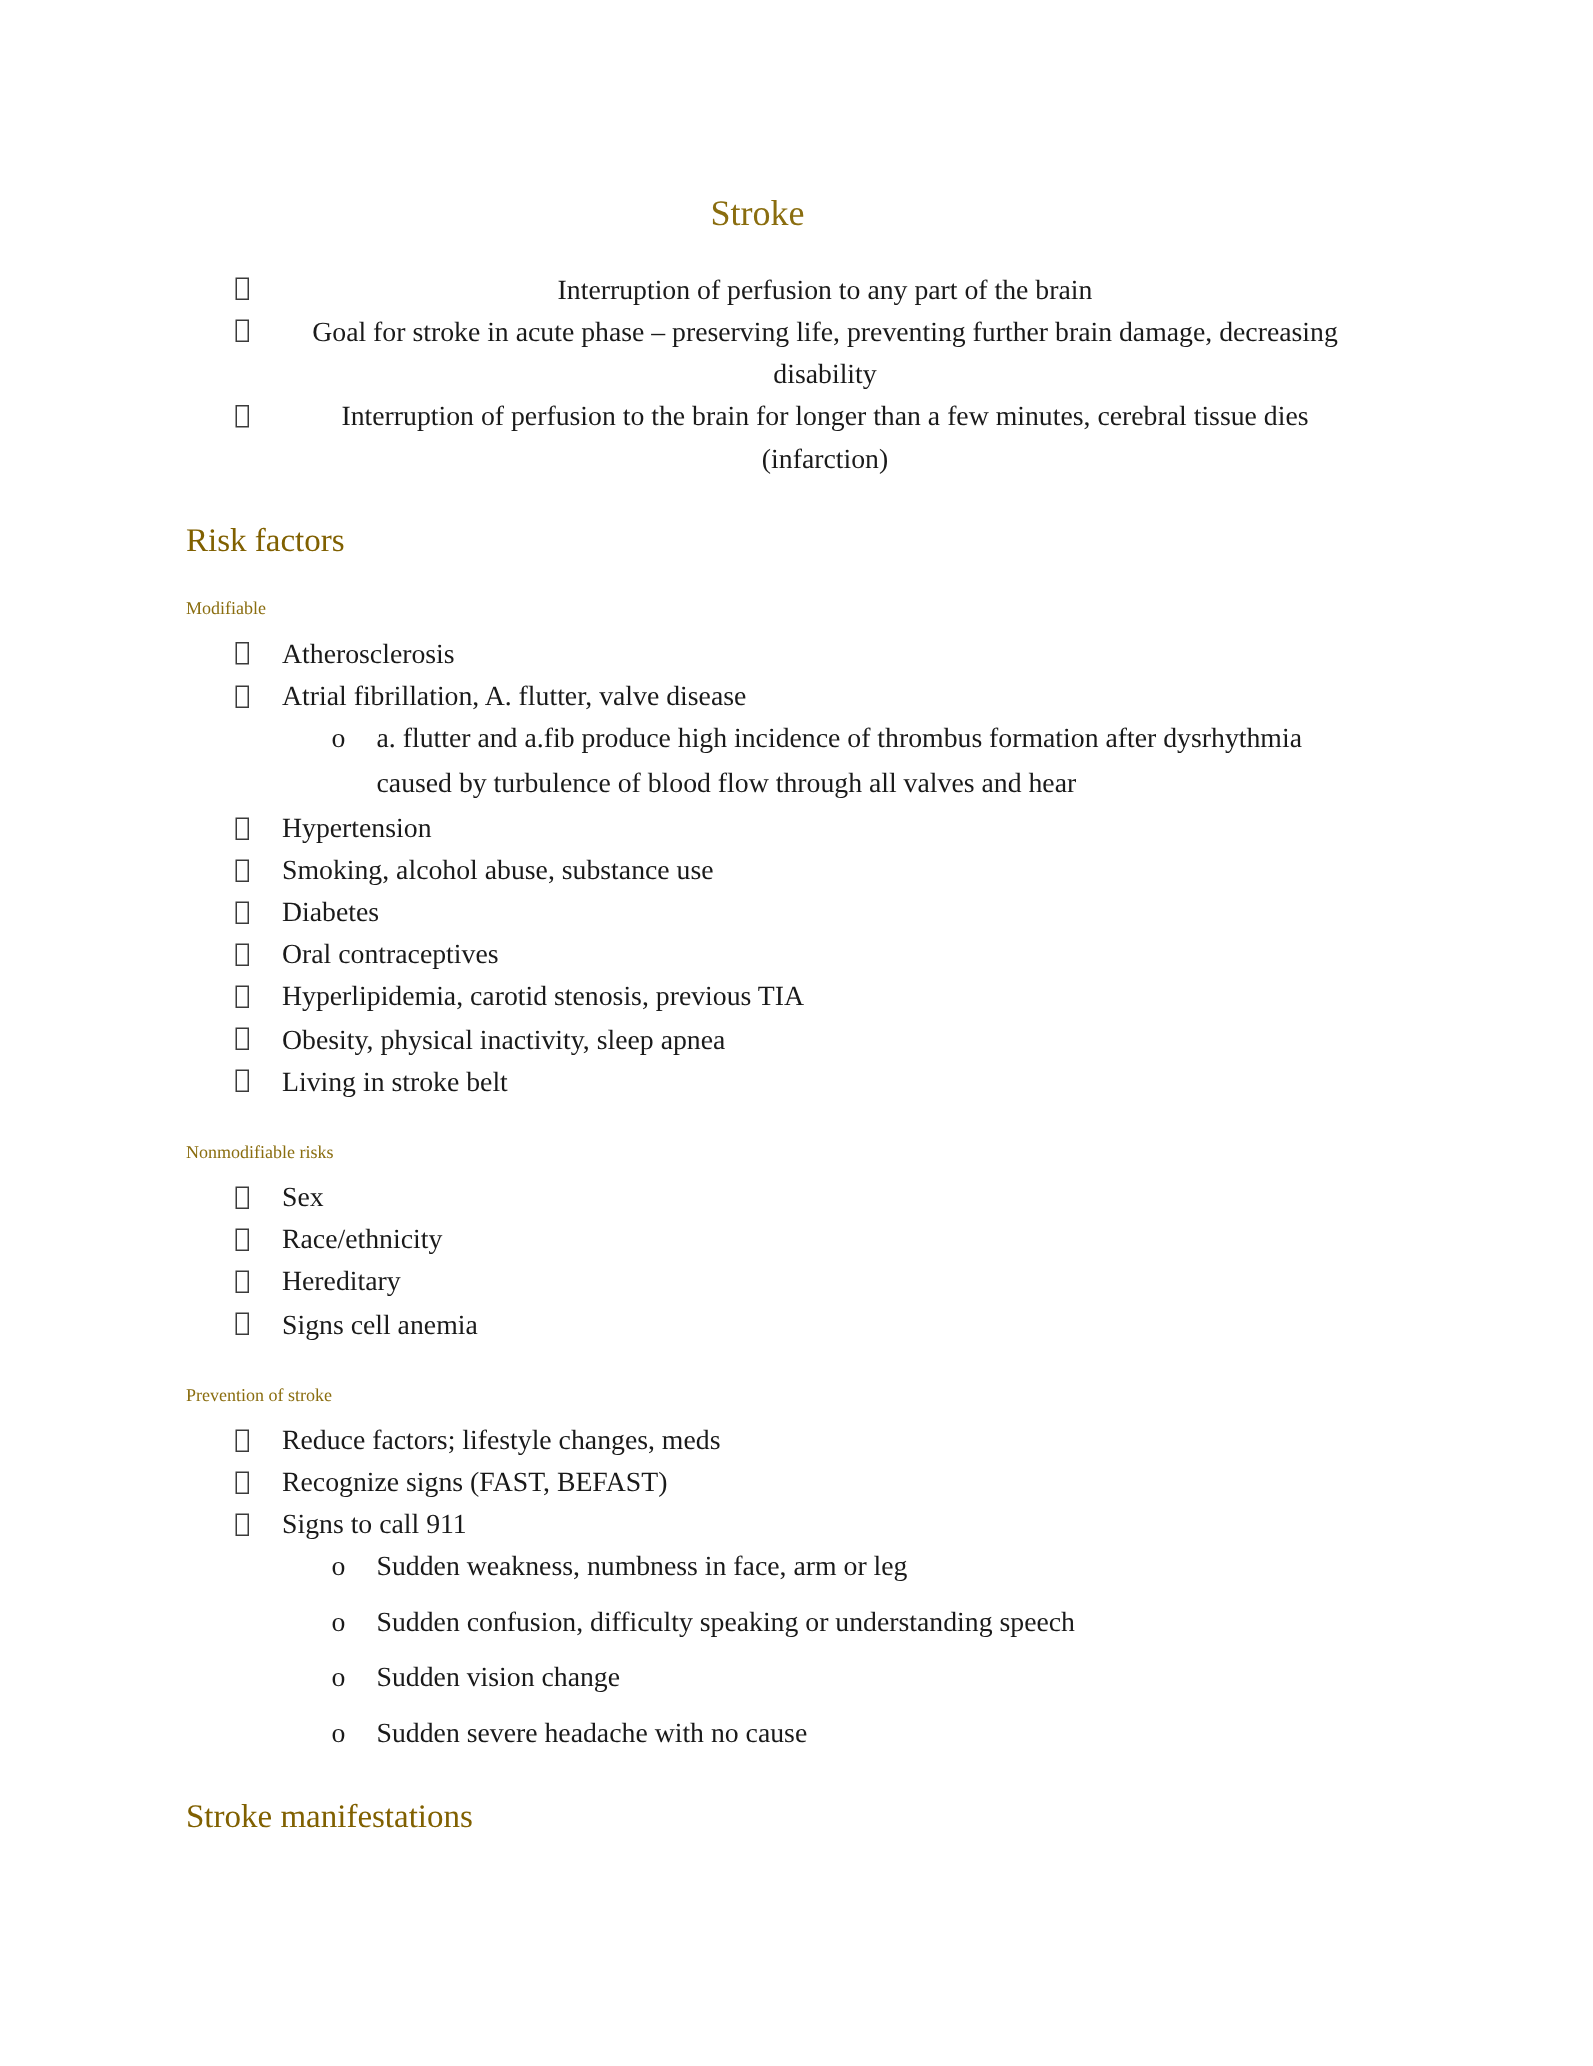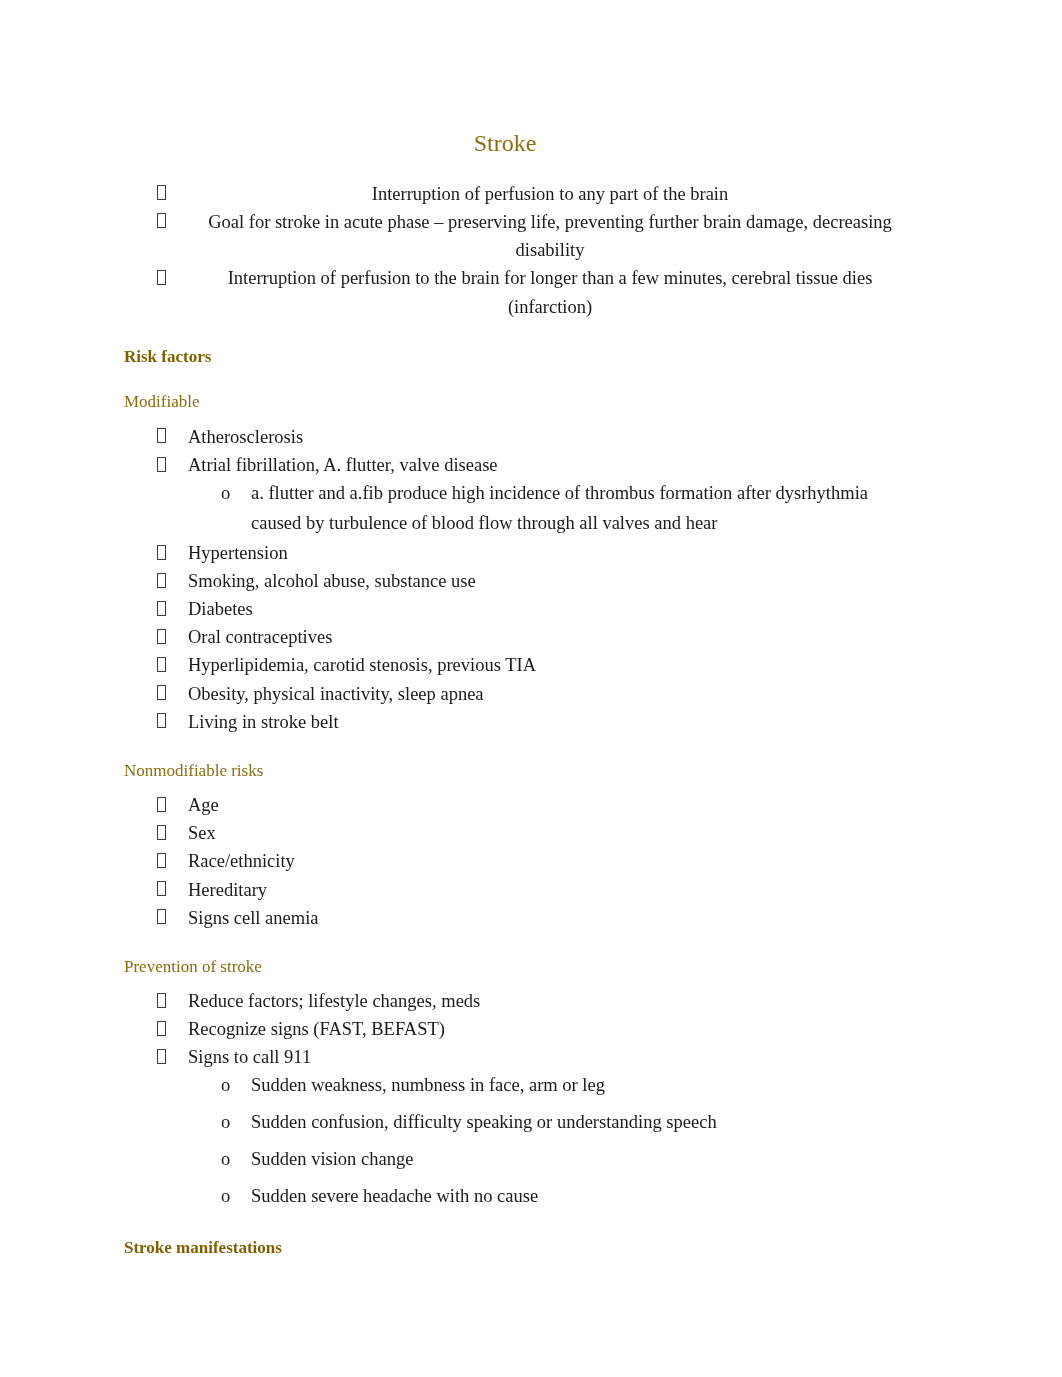--- a/index.html
+++ b/index.html
@@ -29,28 +29,28 @@
     line-height: 1.15;
     color: #8a6d0f;
     text-align: center;
     font-weight: normal;
     margin: 0 0 22px 0;
     padding-right: 26px;
   }
 
   
   .h1 {
-    font-size: 17px;
+    font-size: 22px;
     line-height: 1.2;
     color: #806000;
-    font-weight: bold;
+    font-weight: normal;
     margin: 26px 0 0 0;
   }
   .h2 {
-    font-size: 17px;
+    font-size: 12px;
     line-height: 1.2;
     color: #8a6d0f;
     font-weight: normal;
     margin: 25px 0 0 0;
   }
 
   
   ul.lvl1 {
     list-style: none;
     margin: 10px 0 0 0;
@@ -185,24 +185,20 @@
       <span class="bullet"></span>
       <span class="txt">Living in stroke belt</span>
     </li>
   </ul>
 
   <h3 class="h2">Nonmodifiable risks</h3>
 
   <ul class="lvl1">
     <li class="item">
       <span class="bullet"></span>
-      <span class="txt">Age</span>
-    </li>
-    <li class="item">
-      <span class="bullet"></span>
       <span class="txt">Sex</span>
     </li>
     <li class="item">
       <span class="bullet"></span>
       <span class="txt">Race/ethnicity</span>
     </li>
     <li class="item">
       <span class="bullet"></span>
       <span class="txt">Hereditary</span>
     </li>

